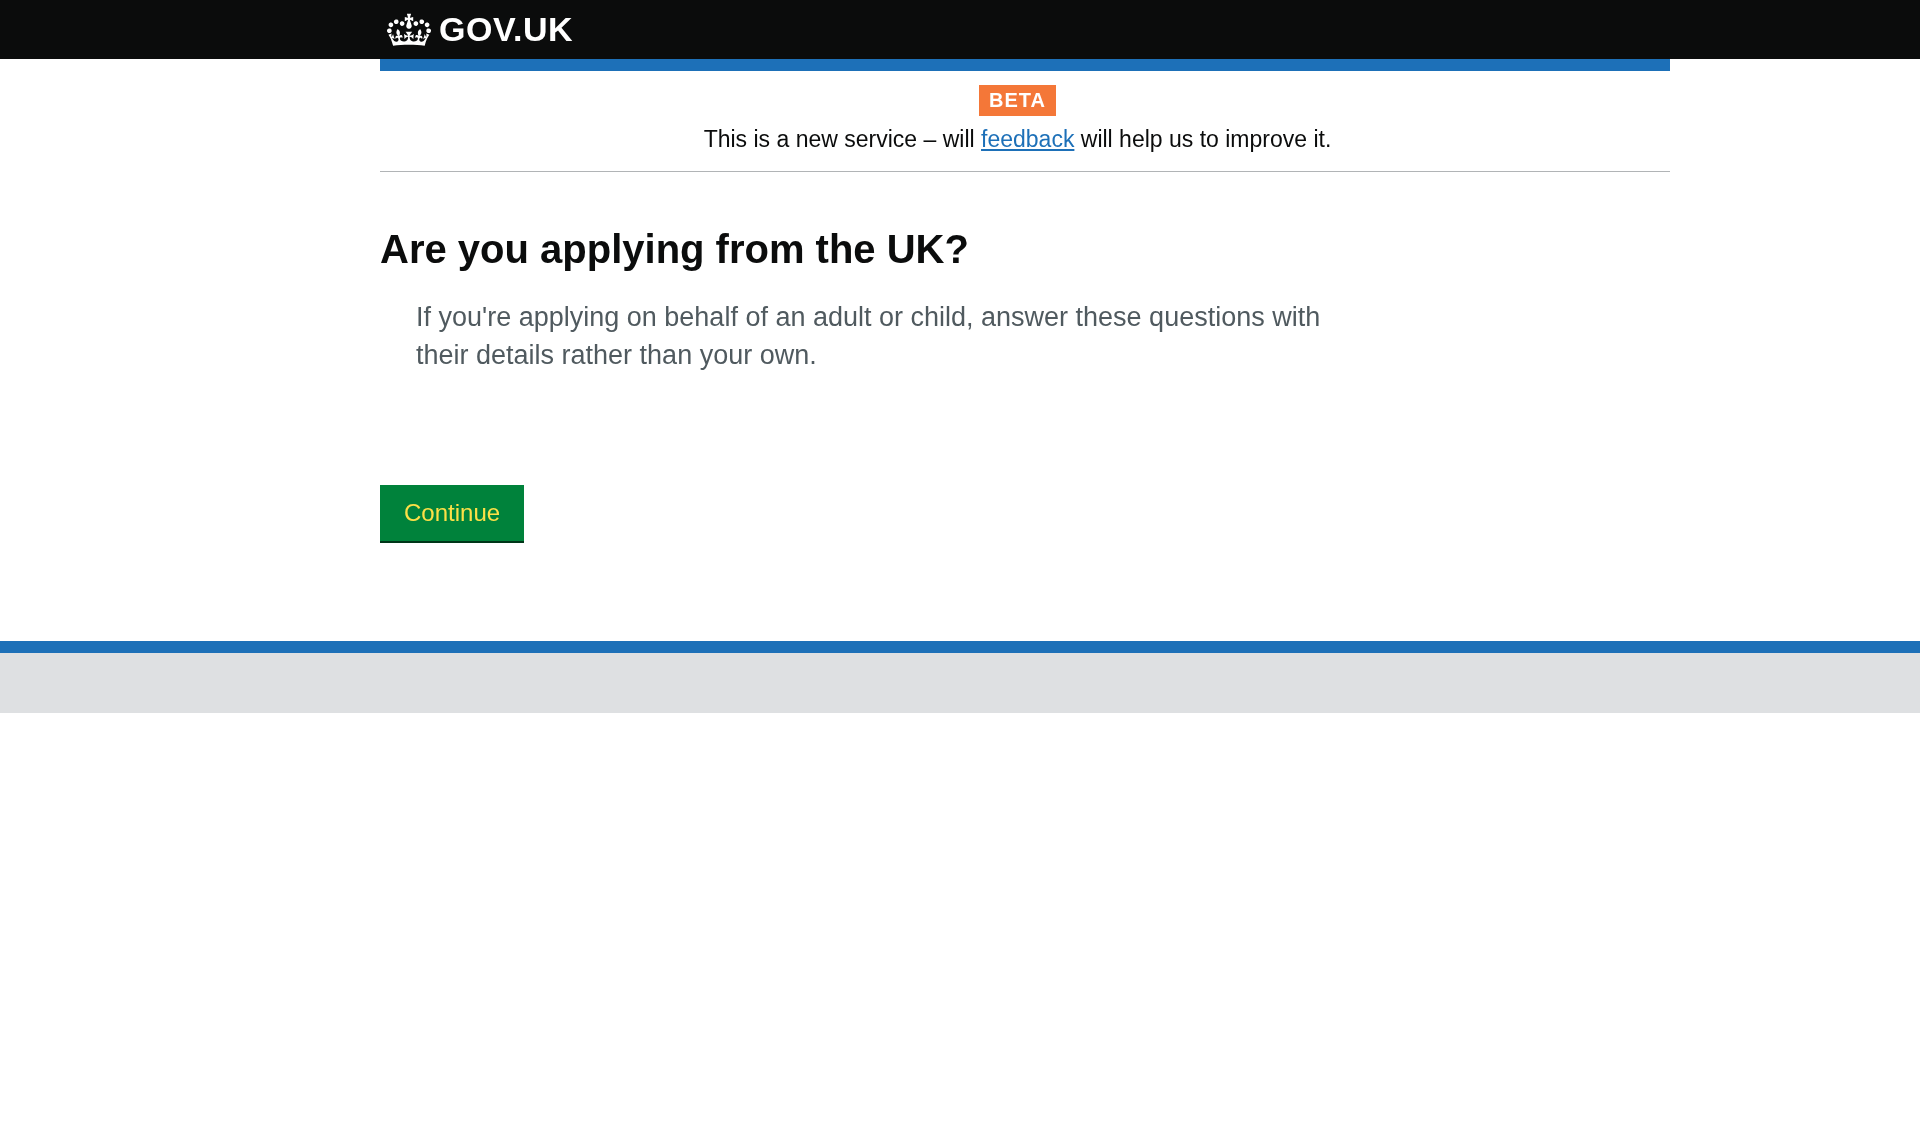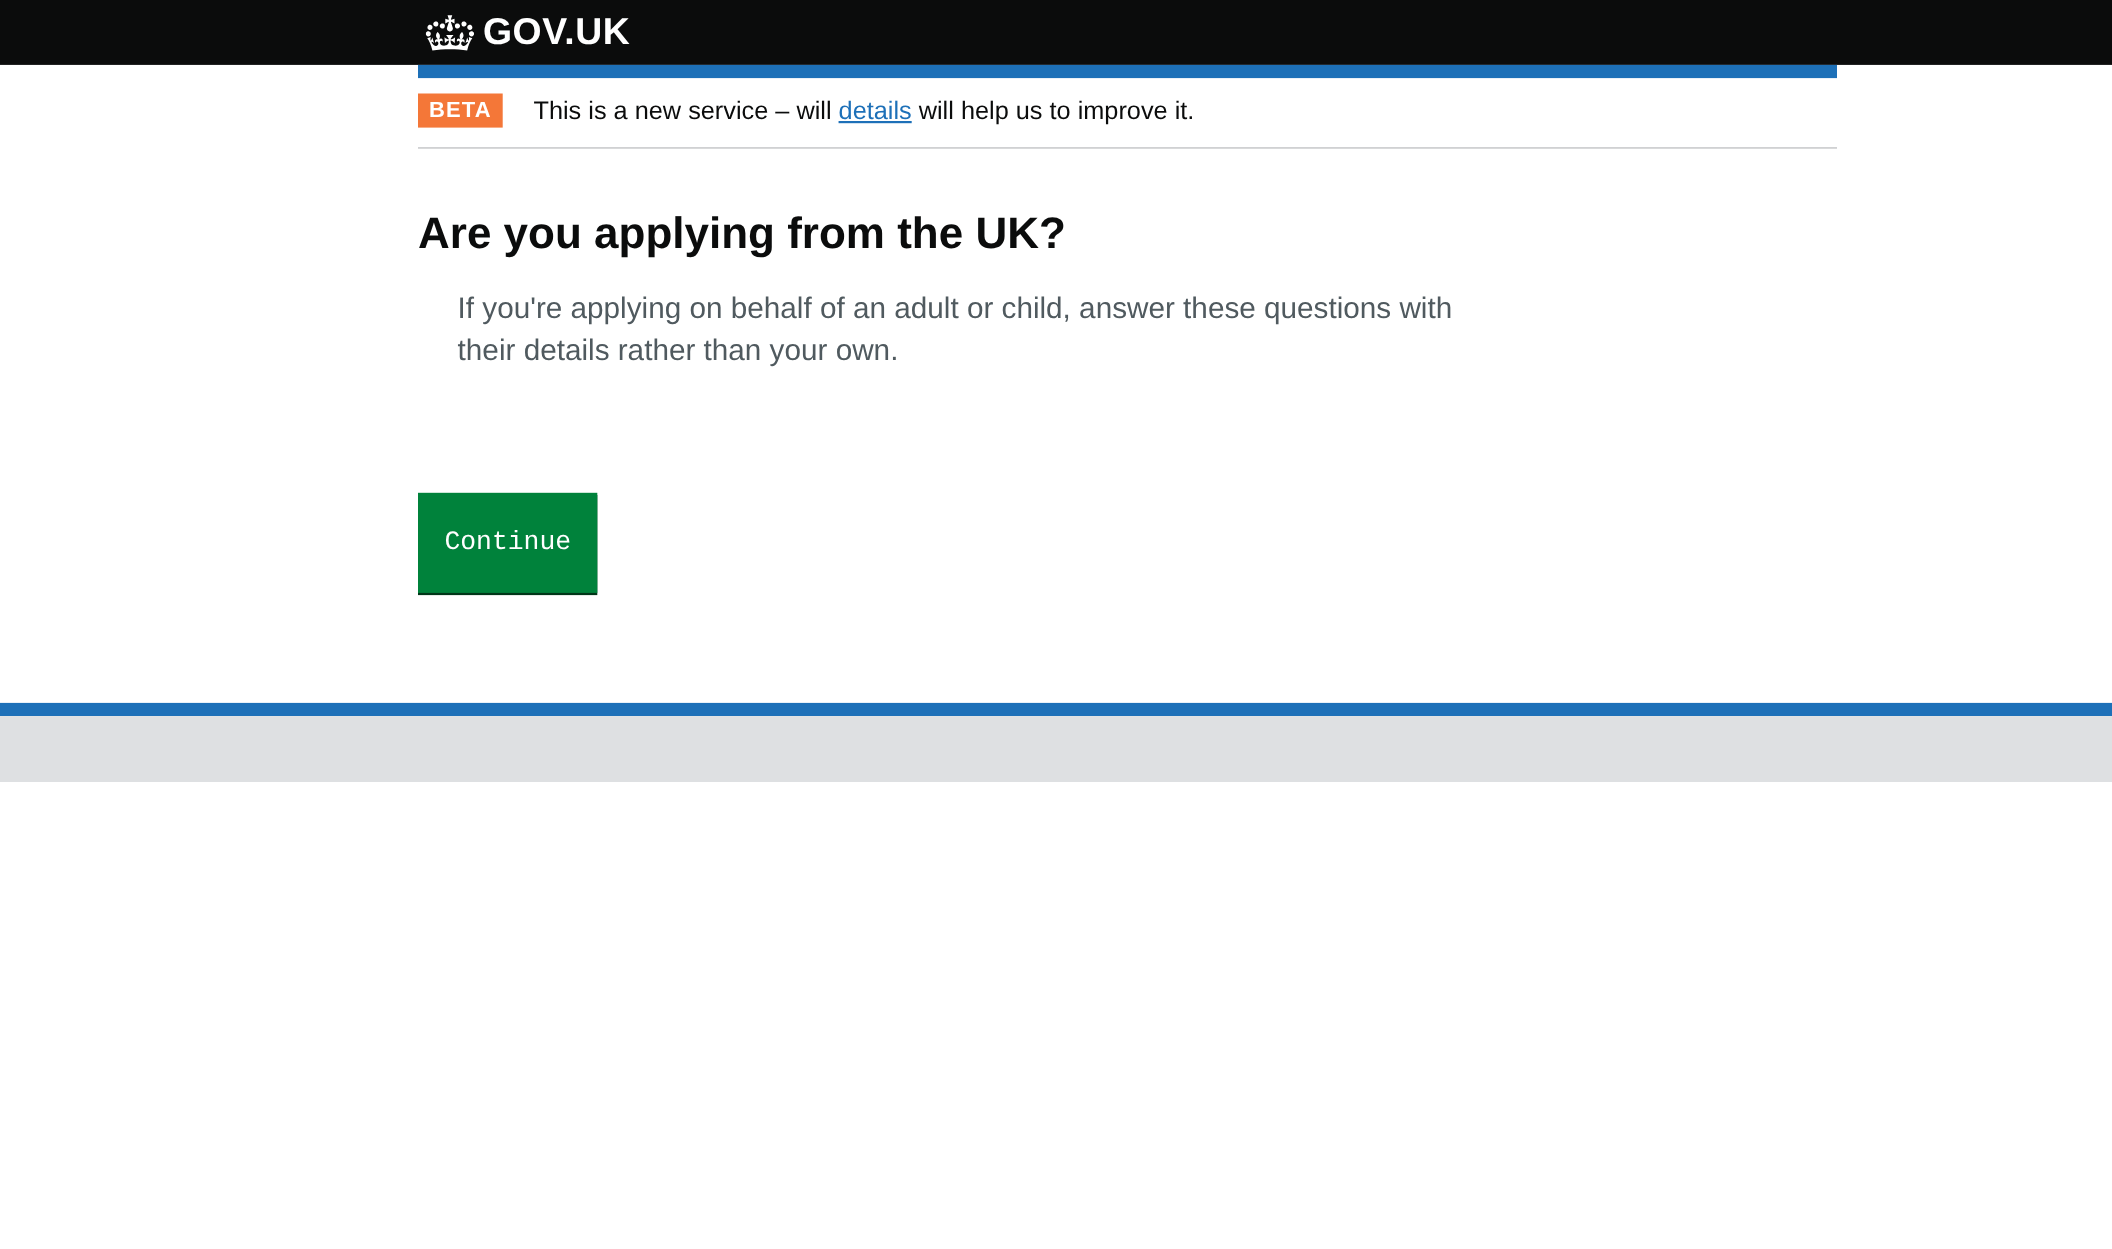--- a/index.html
+++ b/index.html
@@ -41,21 +41,22 @@
       height: 12px;
       background: #1d70b8;
     }
     .phase-banner {
       max-width: 1290px;
       margin: 0 auto;
       padding: 14px 15px 18px 0;
       border-bottom: 1px solid #b1b4b6;
       display: flex;
       align-items: center;
-      gap: 28px;
+      gap: 10px;
+      flex-direction: column;
     }
     .phase-tag {
       background: #f47738;
       color: #ffffff;
       font-weight: 700;
       font-size: 20px;
       padding: 4px 10px;
       letter-spacing: 1px;
       display: inline-block;
     }
@@ -105,27 +106,27 @@
       height: 20px;
       cursor: pointer;
     }
     .radio-label {
       font-size: 26px;
       color: #0b0c0c;
       cursor: pointer;
     }
     .continue-button {
       background: #00823b;
-      color: #ffffff;
+      color: #fde047;
       border: none;
       font-size: 24px;
-      padding: 32px 24px;
+      padding: 14px 24px;
       cursor: pointer;
       box-shadow: 0 2px 0 #003618;
-      font-family: Liberation Mono, monospace;
+      font-family: Liberation Sans, sans-serif;
     }
     .footer-blue {
       height: 12px;
       background: #1d70b8;
       width: 100%;
     }
     .footer-grey {
       background: #dee0e2;
       height: 60px;
       width: 100%;
@@ -153,21 +154,21 @@
       </span>
       <span class="site-name">GOV.UK</span>
     </div>
   </header>
 
   <div class="blue-bar"></div>
 
   <div class="phase-banner">
     <span class="phase-tag">BETA</span>
     <span class="phase-text">
-      <span>This is a new service – will </span><a href="#">details</a><span> will help us to improve it.</span>
+      <span>This is a new service – will </span><a href="#">feedback</a><span> will help us to improve it.</span>
     </span>
   </div>
 
   <main class="main-content">
     <h1 class="question-heading">Are you applying from the UK?</h1>
     <p class="hint-text">If you're applying on behalf of an adult or child, answer these questions with their details rather than your own.</p>
 
     <div class="radio-group">
     </div>
 

